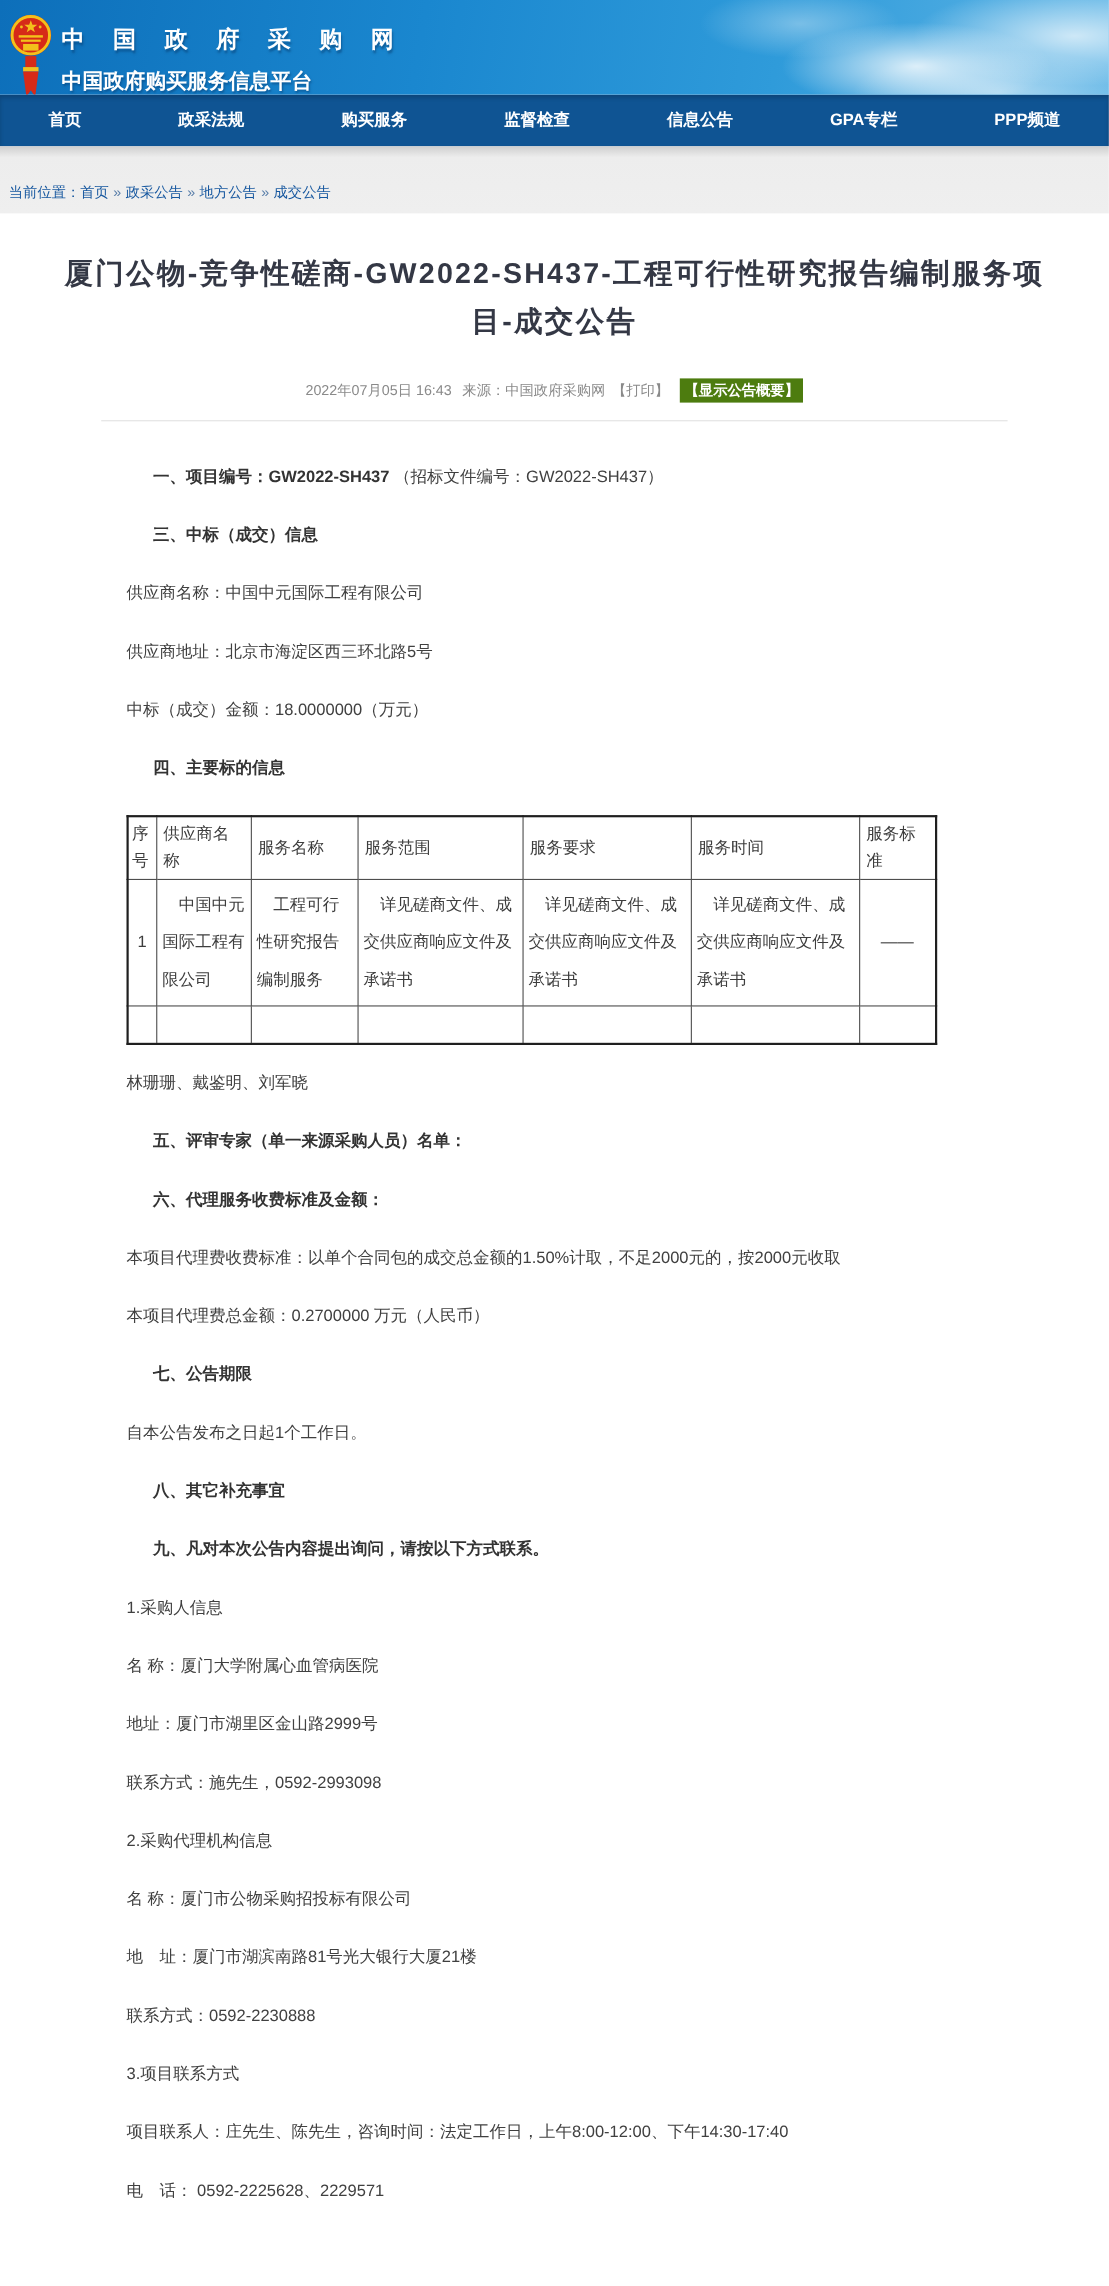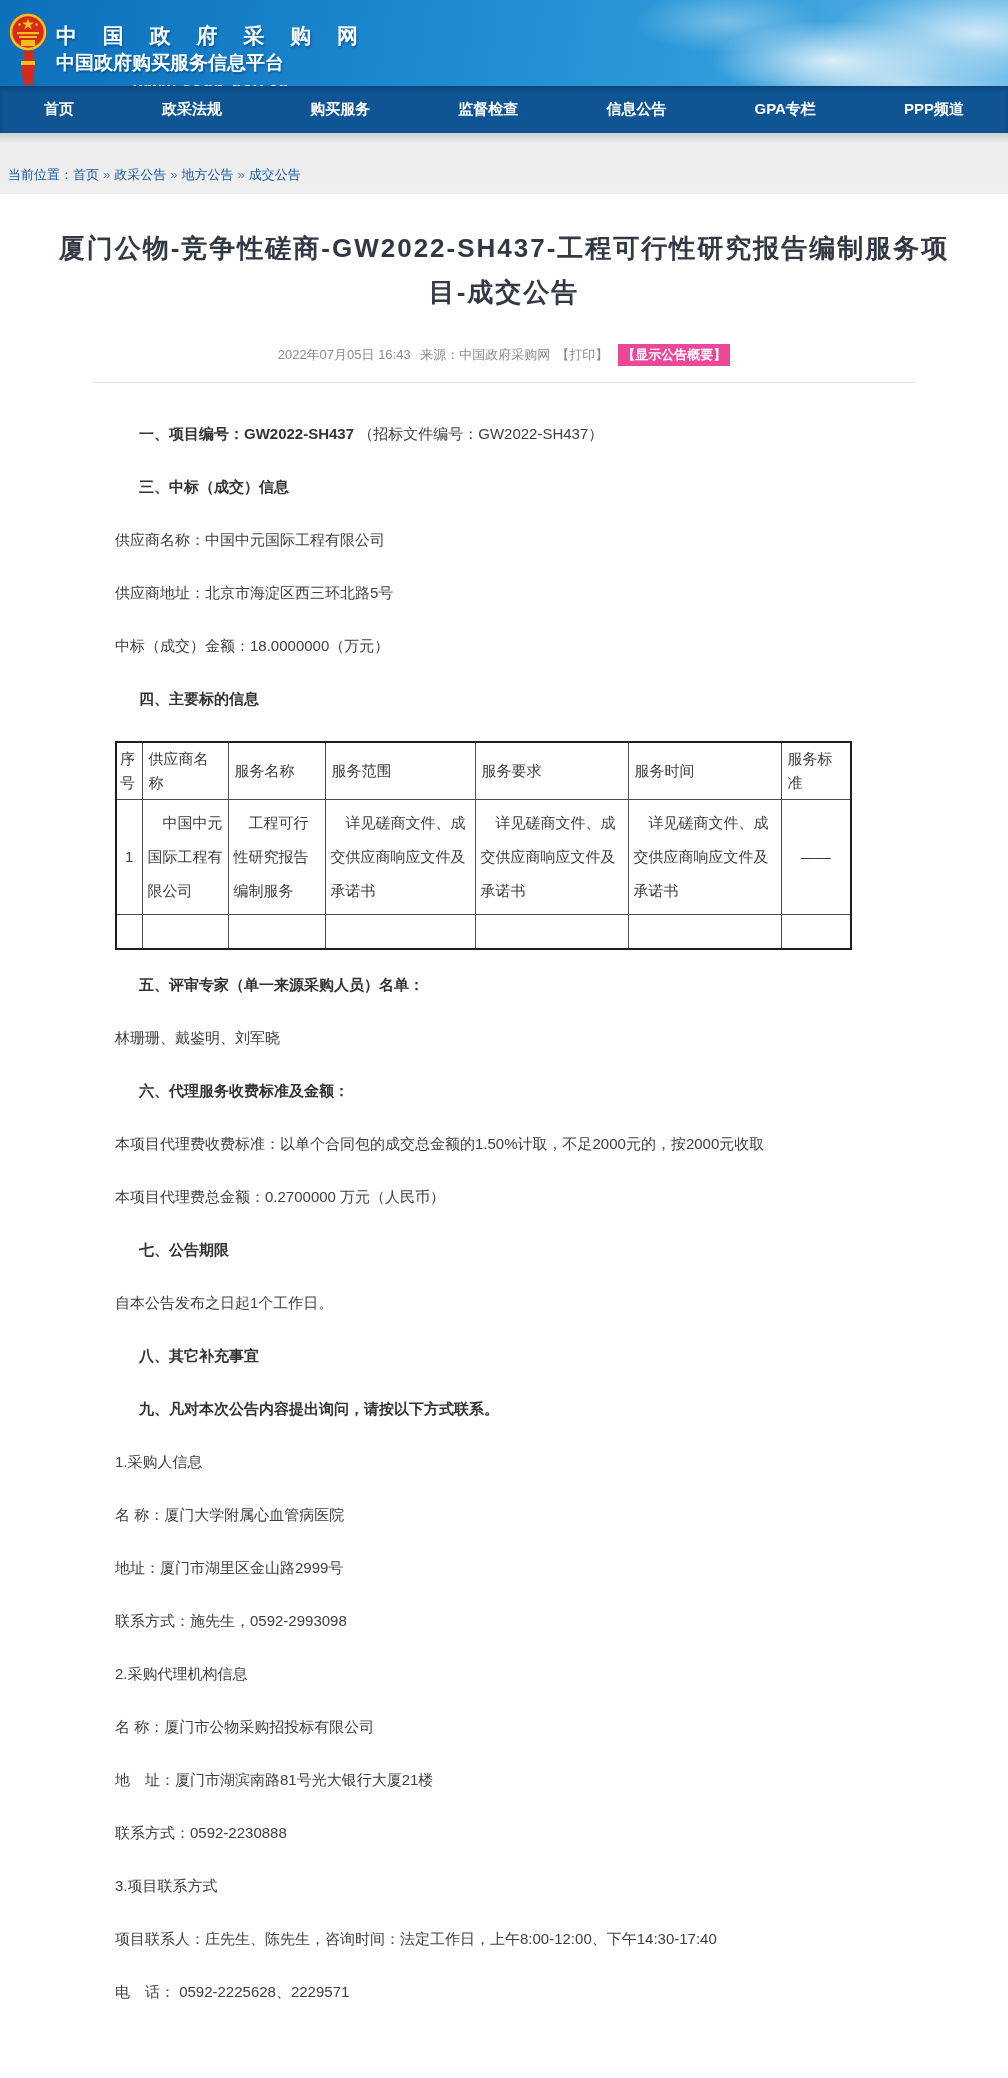--- a/index.html
+++ b/index.html
@@ -25,21 +25,21 @@
       radial-gradient(ellipse 190px 55px at 84% 98%, rgba(255,255,255,.55), rgba(255,255,255,0) 70%);
   }
   .brand { position:absolute; left:8px; top:10px; display:flex; z-index:2; }
   .emblem { width:40px; height:92px; margin-right:8px; }
   .brand-text { color:#fff; padding-top:12px; }
   .site-name {
     font-size:21px; font-weight:bold; letter-spacing:10px; white-space:nowrap;
     text-shadow:1px 2px 2px rgba(6,58,110,.55);
   }
   .site-sub {
-    font-size:19px; font-weight:bold; letter-spacing:0; white-space:nowrap; margin-top:0;
+    font-size:19px; font-weight:bold; letter-spacing:0; white-space:nowrap; margin-top:11px;
     text-shadow:1px 2px 2px rgba(6,58,110,.55);
   }
   .site-url {
     font-size:17px; font-weight:bold; letter-spacing:1px; text-align:center; margin-top:3px;
     text-shadow:1px 2px 2px rgba(6,58,110,.55);
   }
 
   
   .topnav {
     height:47px; background:#0f5493; display:flex; align-items:center;
@@ -63,21 +63,21 @@
   .content { background:#fff; }
   .title {
     max-width:900px; min-height:88px; margin:32px auto 0; padding:0 4px;
     font-size:26px; line-height:44px; font-weight:bold; letter-spacing:2px;
     color:#343845; text-align:center;
   }
   .meta { text-align:center; margin-top:30px; font-size:13px; color:#8a8a8a; line-height:18px; }
   .meta .sep { margin:0 3px; }
   .print-link { color:#8a8a8a; text-decoration:none; cursor:pointer; margin-left:6px; }
   .summary-badge {
-    display:inline-block; background:#ec4899; color:#fff; font-weight:bold;
+    display:inline-block; background:#4d7c0f; color:#fff; font-weight:bold;
     padding:2px 4px; margin-left:10px; text-decoration:none; cursor:pointer;
   }
   .divider { border:none; border-top:1px solid #e2e2e2; margin:16px 92px 0; height:0; }
 
   #body-sections { padding:40px 92px 0 115px; font-size:15px; color:#404040; }
   p.block { margin:0 0 32px; line-height:21px; }
   p.block b { color:#333;margin-left:24px; }
 
   
   .goods-table {
@@ -188,22 +188,22 @@
               <td class="c0"></td>
               <td class="c1"></td>
               <td class="c2"></td>
               <td class="c3"></td>
               <td class="c4"></td>
               <td class="c5"></td>
               <td class="c6"></td>
             </tr>
           </tbody>
         </table>
+        <p class="block"><span>林珊珊、戴鉴明、刘军晓</span></p>
         <p class="block"><b>五、评审专家（单一来源采购人员）名单：</b></p>
-        <p class="block"><span>林珊珊、戴鉴明、刘军晓</span></p>
         <p class="block"><b>六、代理服务收费标准及金额：</b></p>
         <p class="block"><span>本项目代理费收费标准：以单个合同包的成交总金额的1.50%计取，不足2000元的，按2000元收取</span></p>
         <p class="block"><span>本项目代理费总金额：0.2700000 万元（人民币）</span></p>
         <p class="block"><b>七、公告期限</b></p>
         <p class="block"><span>自本公告发布之日起1个工作日。</span></p>
         <p class="block"><b>八、其它补充事宜</b></p>
         <p class="block"><b>九、凡对本次公告内容提出询问，请按以下方式联系。</b></p>
         <p class="block"><span>1.采购人信息</span></p>
         <p class="block"><span>名 称：厦门大学附属心血管病医院</span></p>
         <p class="block"><span>地址：厦门市湖里区金山路2999号</span></p>

